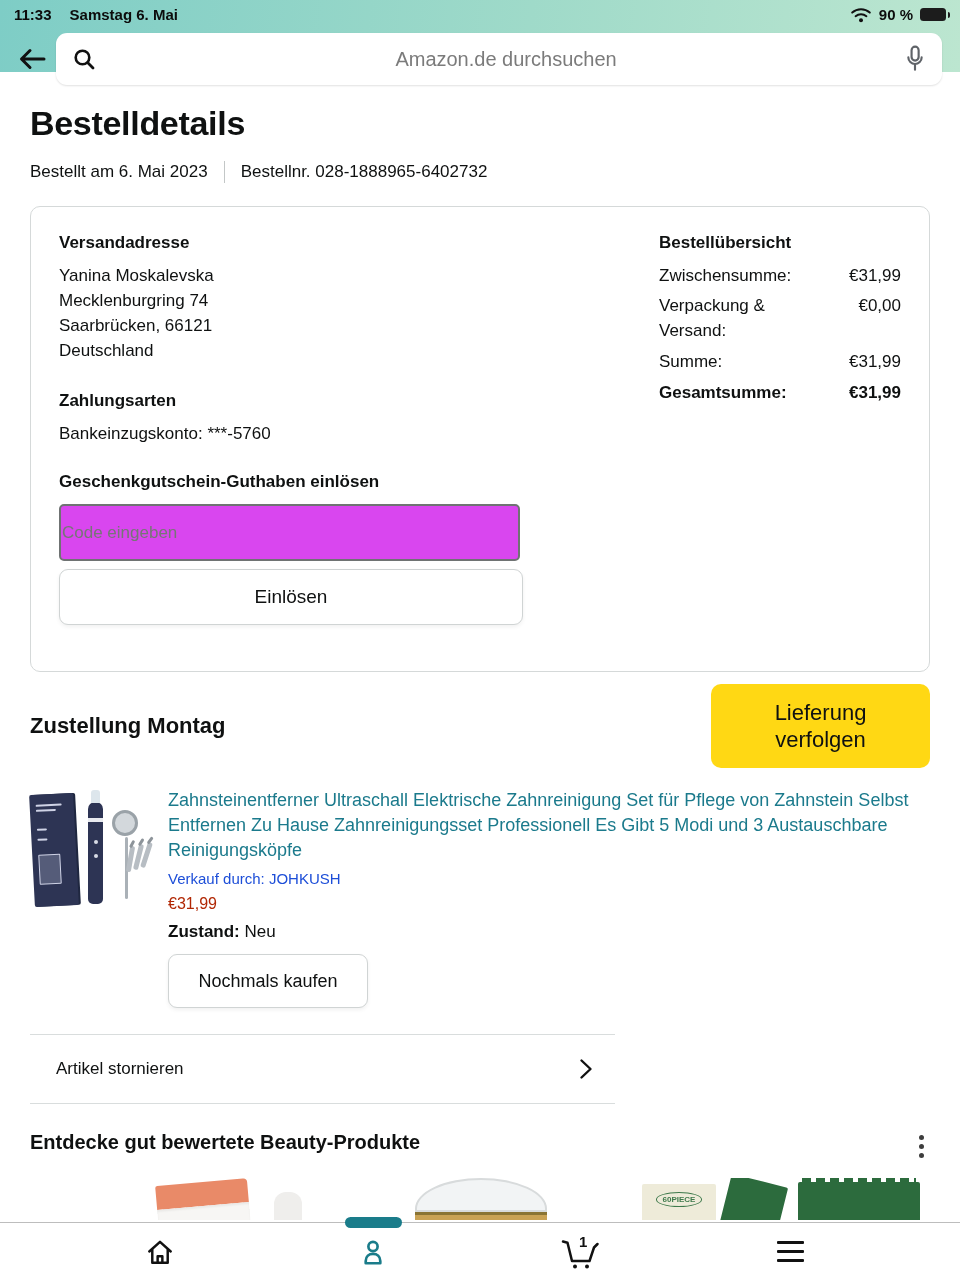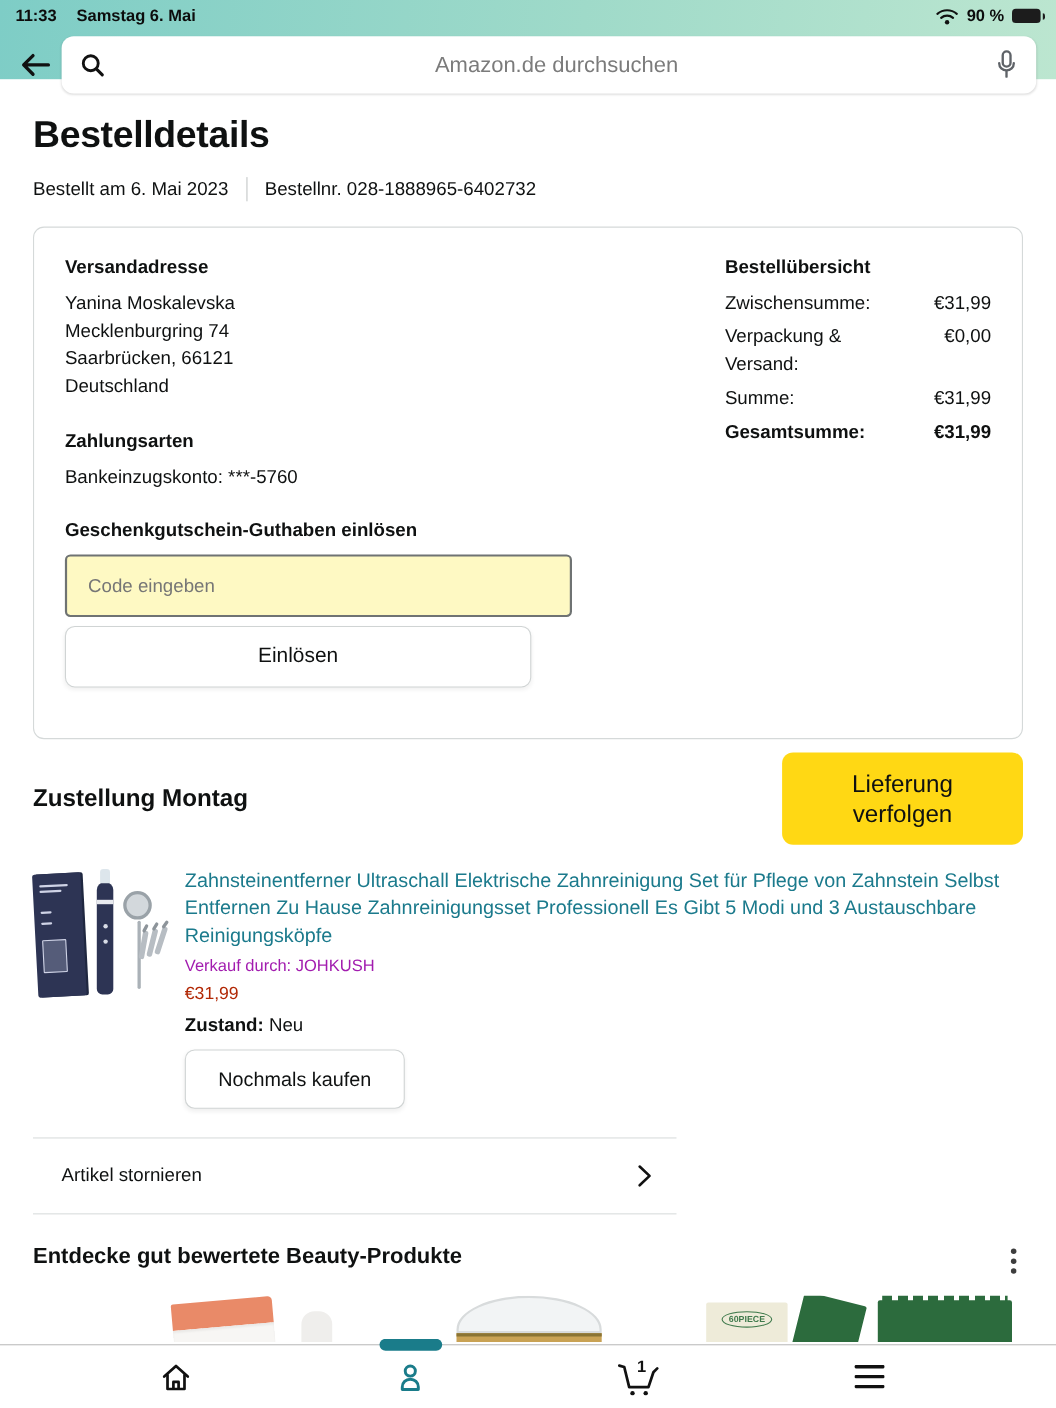--- a/index.html
+++ b/index.html
@@ -35,23 +35,23 @@
   .pay-block { margin-top:28px; }
   .pay-line { font-size:17px; line-height:25px; }
   .sum-row { display:flex; justify-content:space-between; font-size:17px; line-height:25px; margin-bottom:5px; }
   .sum-row .lbl { max-width:170px; }
   .sum-row .val { text-align:right; white-space:nowrap; }
   .sum-row.total { font-weight:700; margin-top:6px; }
   .sum-row.summe { margin-top:6px; }
 
   .gift-block { margin-top:26px; }
   .gift-h { font-size:17px; font-weight:700; }
-  .gift-input { margin-top:12px; width:461px; height:57px; border:2px solid #6f7373; border-radius:5px; font-size:17px; color:#0f1111; padding:0 19px; font-family:inherit; display:block; background:#fef9c3; }
+  .gift-input { margin-top:12px; width:461px; height:57px; border:2px solid #6f7373; border-radius:5px; font-size:17px; color:#0f1111; padding:0 1px; font-family:inherit; display:block; background:#d946ef; }
   .gift-input::placeholder { color:#767676; }
-  .redeem-btn { margin-top:8px; width:424px; height:56px; background:#fff; border:1px solid #d0d4d4; border-radius:9px; font-size:19px; font-family:inherit; color:#0f1111; box-shadow:0 2px 4px rgba(0,0,0,.06); }
+  .redeem-btn { margin-top:8px; width:464px; height:56px; background:#fff; border:1px solid #d0d4d4; border-radius:9px; font-size:19px; font-family:inherit; color:#0f1111; box-shadow:0 2px 4px rgba(0,0,0,.06); }
 
   
   .delivery-row { display:flex; justify-content:space-between; align-items:center; margin-top:12px; }
   .delivery-h { font-size:22px; font-weight:700; }
   .track-btn { width:219px; height:84px; background:#ffd814; border:none; border-radius:10px; font-size:22px; line-height:27px; font-family:inherit; color:#0f1111; padding:0 48px; }
 
   
   .product-row { display:flex; margin-top:20px; }
   .prod-img { width:120px; height:126px; position:relative; flex:none; }
   .pi-box { position:absolute; left:2px; top:6px; width:44px; height:112px; background:#2d3454; border-radius:2px; transform:rotate(-3deg); box-shadow:2px 0 0 #1f2740; }
@@ -59,21 +59,21 @@
   .pi-pen { position:absolute; left:58px; top:14px; width:15px; height:102px; background:#2d3454; border-radius:7px 7px 5px 5px; }
   .pi-pen:before { content:""; position:absolute; left:3px; top:-12px; width:9px; height:13px; background:#dde6ec; border-radius:3px 3px 1px 1px; }
   .pi-pen:after { content:""; position:absolute; left:0; top:16px; width:15px; height:4px; background:#e8eaef; }
   .pi-pen .dot { position:absolute; left:5.5px; width:4px; height:4px; border-radius:50%; background:#d8dce6; }
   .pi-mirror { position:absolute; left:82px; top:22px; width:26px; height:26px; border:3px solid #9aa2a8; border-radius:50%; background:#d3d8dc; }
   .pi-mirror:after { content:""; position:absolute; left:10px; top:24px; width:3px; height:62px; background:#aab1b7; border-radius:2px; }
   .pi-tip { position:absolute; width:5px; height:26px; background:#b7bdc3; border-radius:2px; }
   .pi-tip:after { content:""; position:absolute; top:-6px; left:0; width:3px; height:8px; background:#8d949a; border-radius:2px; transform:rotate(18deg); }
   .prod-info { margin-left:18px; flex:1; }
   .prod-title { font-size:18px; line-height:25px; color:#1b7a8c; }
-  .prod-seller { font-size:15px; color:#a21caf; margin-top:7px; }
+  .prod-seller { font-size:15px; color:#1d4ed8; margin-top:7px; }
   .prod-price { font-size:16px; color:#b12704; margin-top:8px; }
   .prod-cond { font-size:17px; margin-top:9px; }
   .prod-cond b { font-weight:700; }
   .buy-again-btn { margin-top:12px; width:200px; height:54px; background:#fff; border:1px solid #d0d4d4; border-radius:9px; font-size:18px; font-family:inherit; color:#0f1111; box-shadow:0 2px 4px rgba(0,0,0,.06); }
 
   
   .cancel-wrap { width:585px; margin-top:26px; border-top:1px solid #d9dddd; border-bottom:1px solid #d9dddd; }
   .cancel-row { display:flex; justify-content:space-between; align-items:center; padding:23px 22px 23px 26px; font-size:17px; }
 
   

